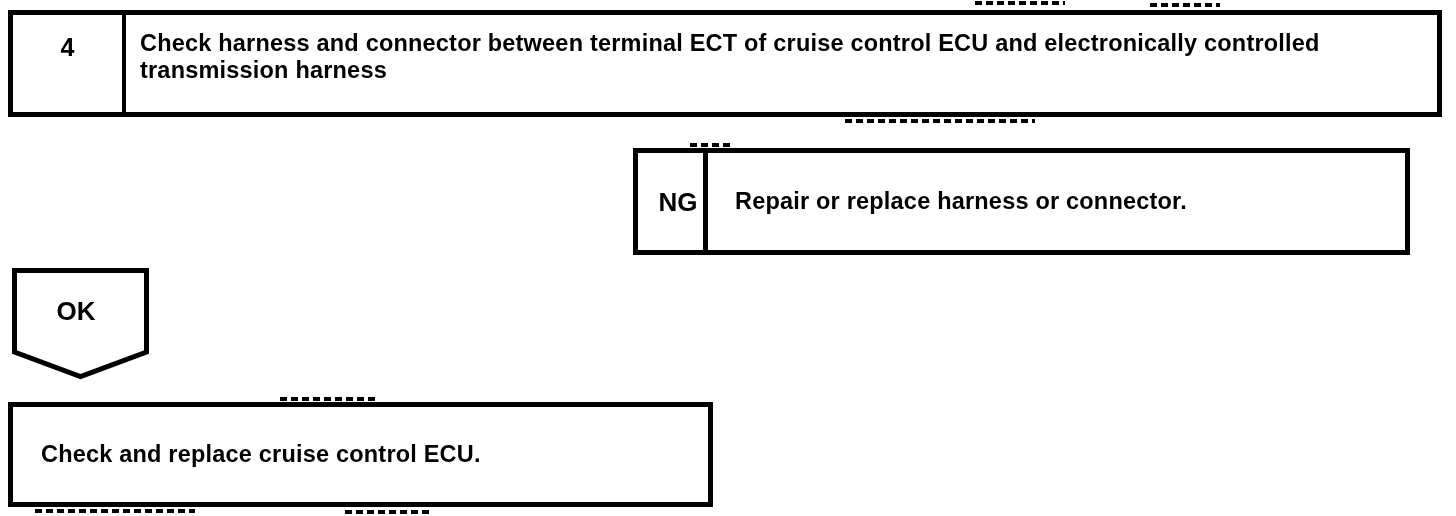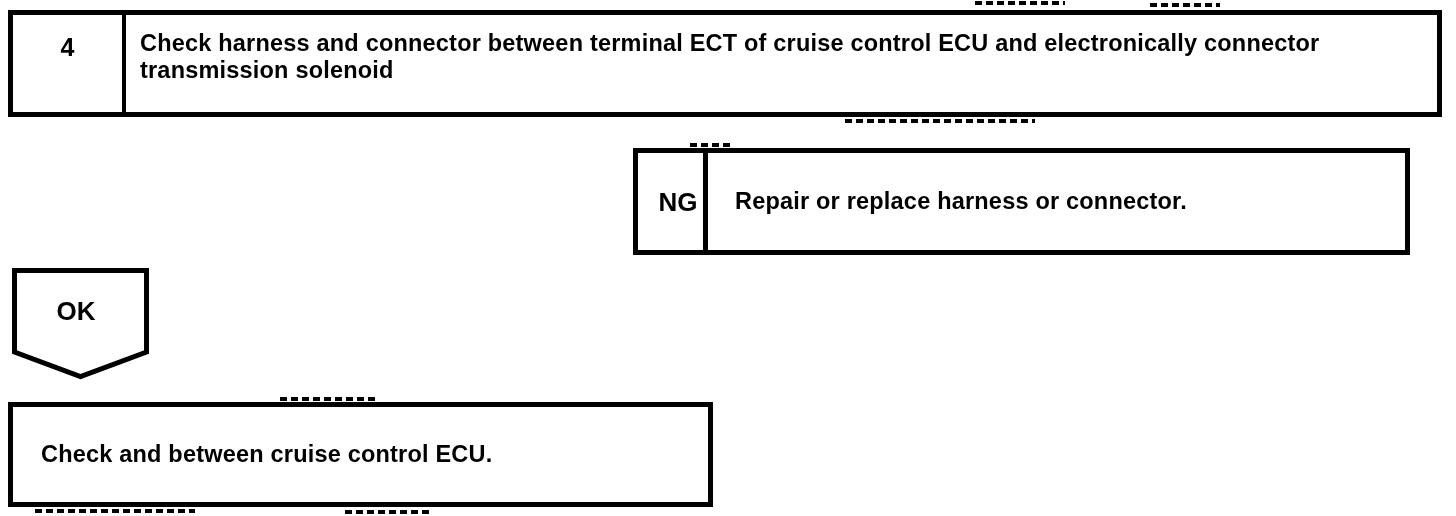--- a/index.html
+++ b/index.html
@@ -82,21 +82,21 @@
 </style>
 </head>
 <body>
 
 <div class="canvas">
 
   <div class="step-box">
     <div class="step-number-cell">
       <span>4</span>
     </div>
-    <div class="step-instruction-cell">Check harness and connector between terminal ECT of cruise control ECU and electronically connector transmission solenoid</div>
+    <div class="step-instruction-cell">Check harness and connector between terminal ECT of cruise control ECU and electronically controlled transmission harness</div>
   </div>
 
   <div class="connector ng-connector">
     <svg width="122" height="107" viewBox="0 0 122 107">
       <polygon points="2.5,2.5 84,2.5 118.5,53.5 84,104.5 2.5,104.5" fill="#ffffff" stroke="#000000" stroke-width="5"></polygon>
       <text x="45" y="63" text-anchor="middle">NG</text>
     </svg>
   </div>
 
   <div class="action-box ng-action-box">
@@ -104,21 +104,21 @@
   </div>
 
   <div class="connector ok-connector">
     <svg width="137" height="112" viewBox="0 0 137 112">
       <polygon points="2.5,2.5 134.5,2.5 134.5,84 68.5,108.5 2.5,84" fill="#ffffff" stroke="#000000" stroke-width="5"></polygon>
       <text x="64" y="52" text-anchor="middle">OK</text>
     </svg>
   </div>
 
   <div class="action-box ok-action-box">
-    <span>Check and between cruise control ECU.</span>
+    <span>Check and replace cruise control ECU.</span>
   </div>
 
   <div class="artifact" style="left:975px;  top:1px;   width:90px;"></div>
   <div class="artifact" style="left:1150px; top:3px;   width:70px;"></div>
   <div class="artifact" style="left:845px;  top:119px; width:190px;"></div>
   <div class="artifact" style="left:690px;  top:143px; width:40px;"></div>
   <div class="artifact" style="left:280px;  top:397px; width:95px;"></div>
   <div class="artifact" style="left:35px;   top:509px; width:160px;"></div>
   <div class="artifact" style="left:345px;  top:510px; width:85px;"></div>
 

